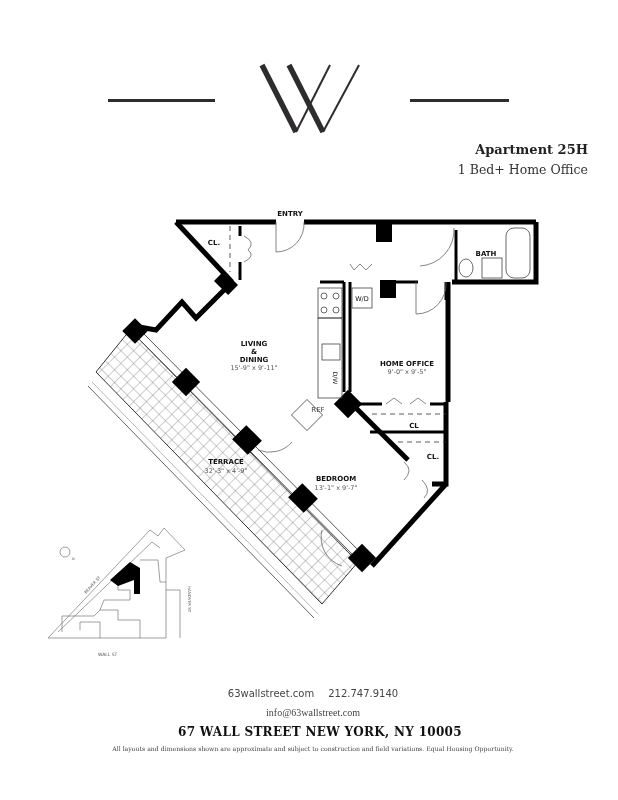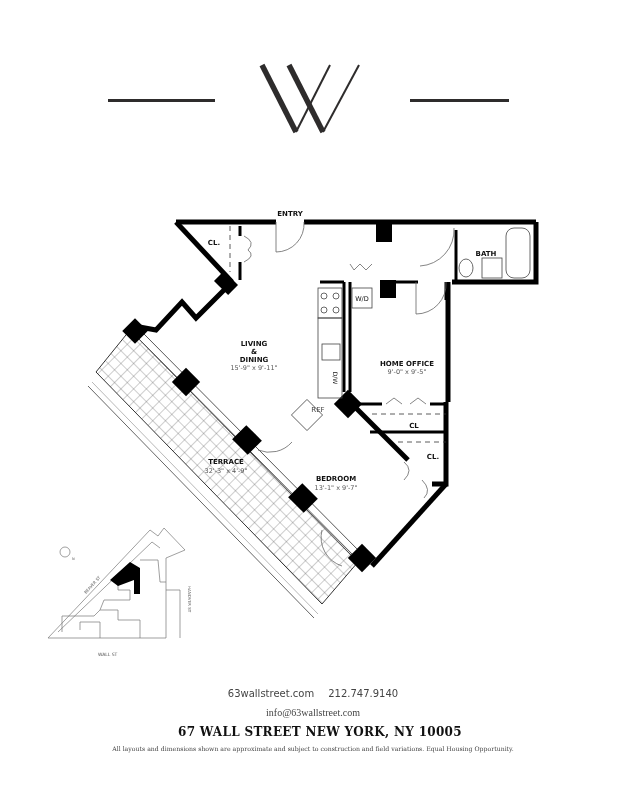--- a/index.html
+++ b/index.html
@@ -25,20 +25,22 @@
 <svg class="abs" style="left:255px; top:62px;" width="115" height="74" viewBox="0 0 115 74">
   <g fill="none" stroke="#2e2c2c" stroke-linecap="butt">
     <line x1="7" y1="3" x2="41" y2="70" stroke-width="5.5"></line>
     <line x1="41" y1="70" x2="75" y2="3" stroke-width="2"></line>
     <line x1="34" y1="3" x2="68" y2="70" stroke-width="5.5"></line>
     <line x1="68" y1="70" x2="104" y2="3" stroke-width="2"></line>
   </g>
 </svg>
 
 <div class="apt-info">
+  <div class="apt-title">Apartment 25H</div>
+  <div class="apt-line">1 Bed+ Home Office</div>
 </div>
 
 <svg class="abs" style="left:0; top:0;" width="618" height="680" viewBox="0 0 618 680">
   <defs>
     <pattern id="hatch" width="9" height="9" patternUnits="userSpaceOnUse" patternTransform="rotate(45)">
       <line x1="0" y1="0" x2="0" y2="9" stroke="#555" stroke-width="0.6"></line>
       <line x1="0" y1="0" x2="9" y2="0" stroke="#555" stroke-width="0.6"></line>
     </pattern>
   </defs>
 

